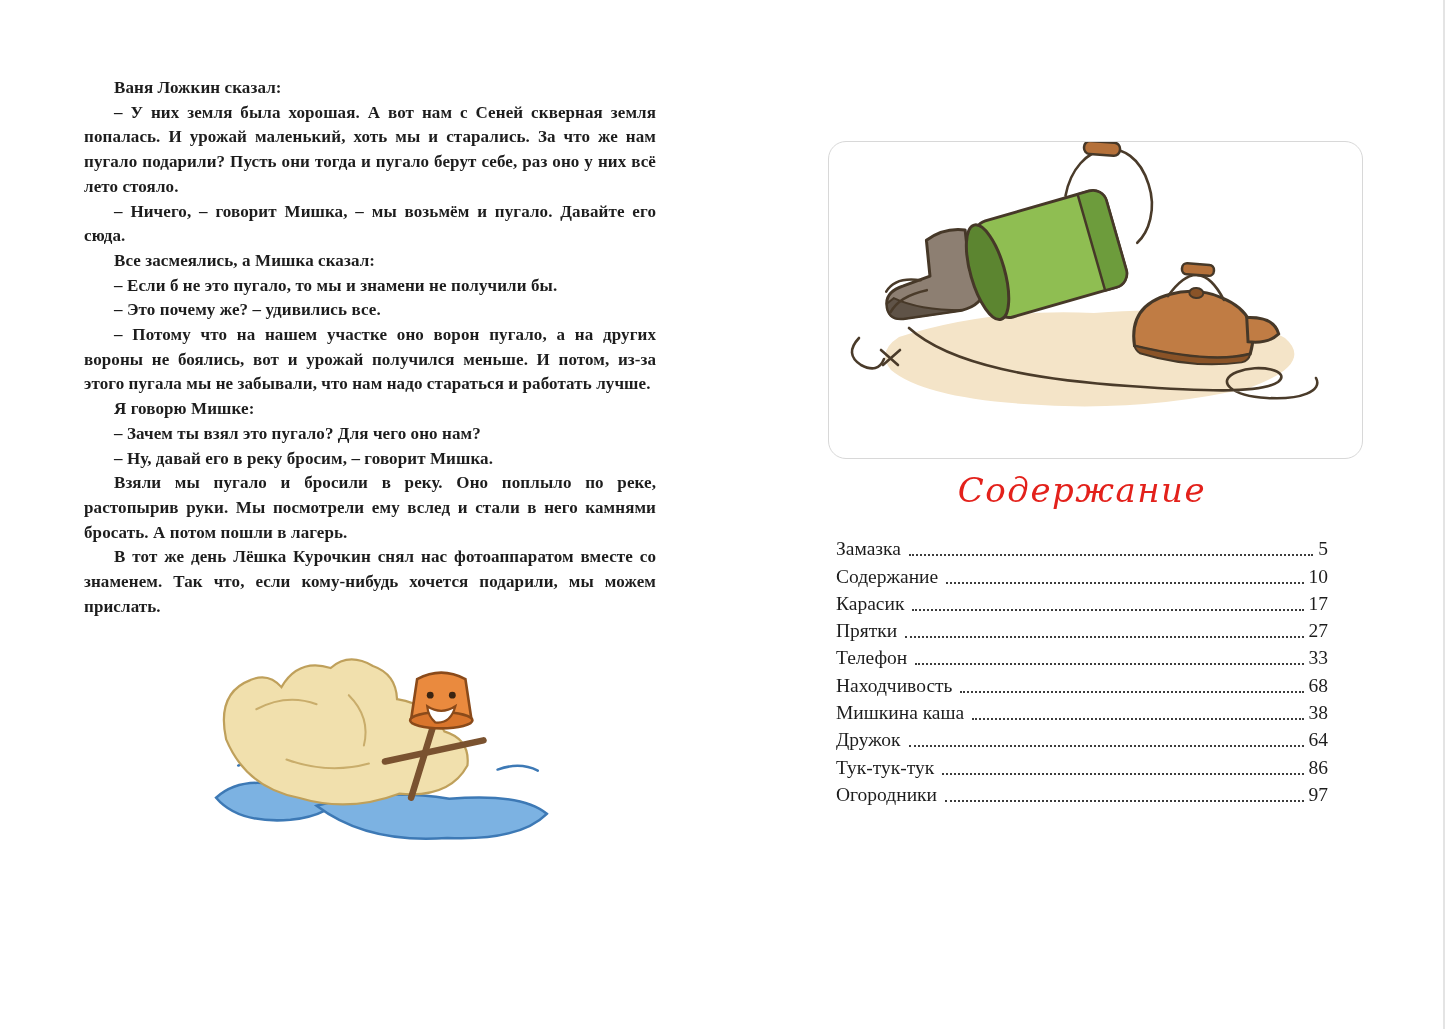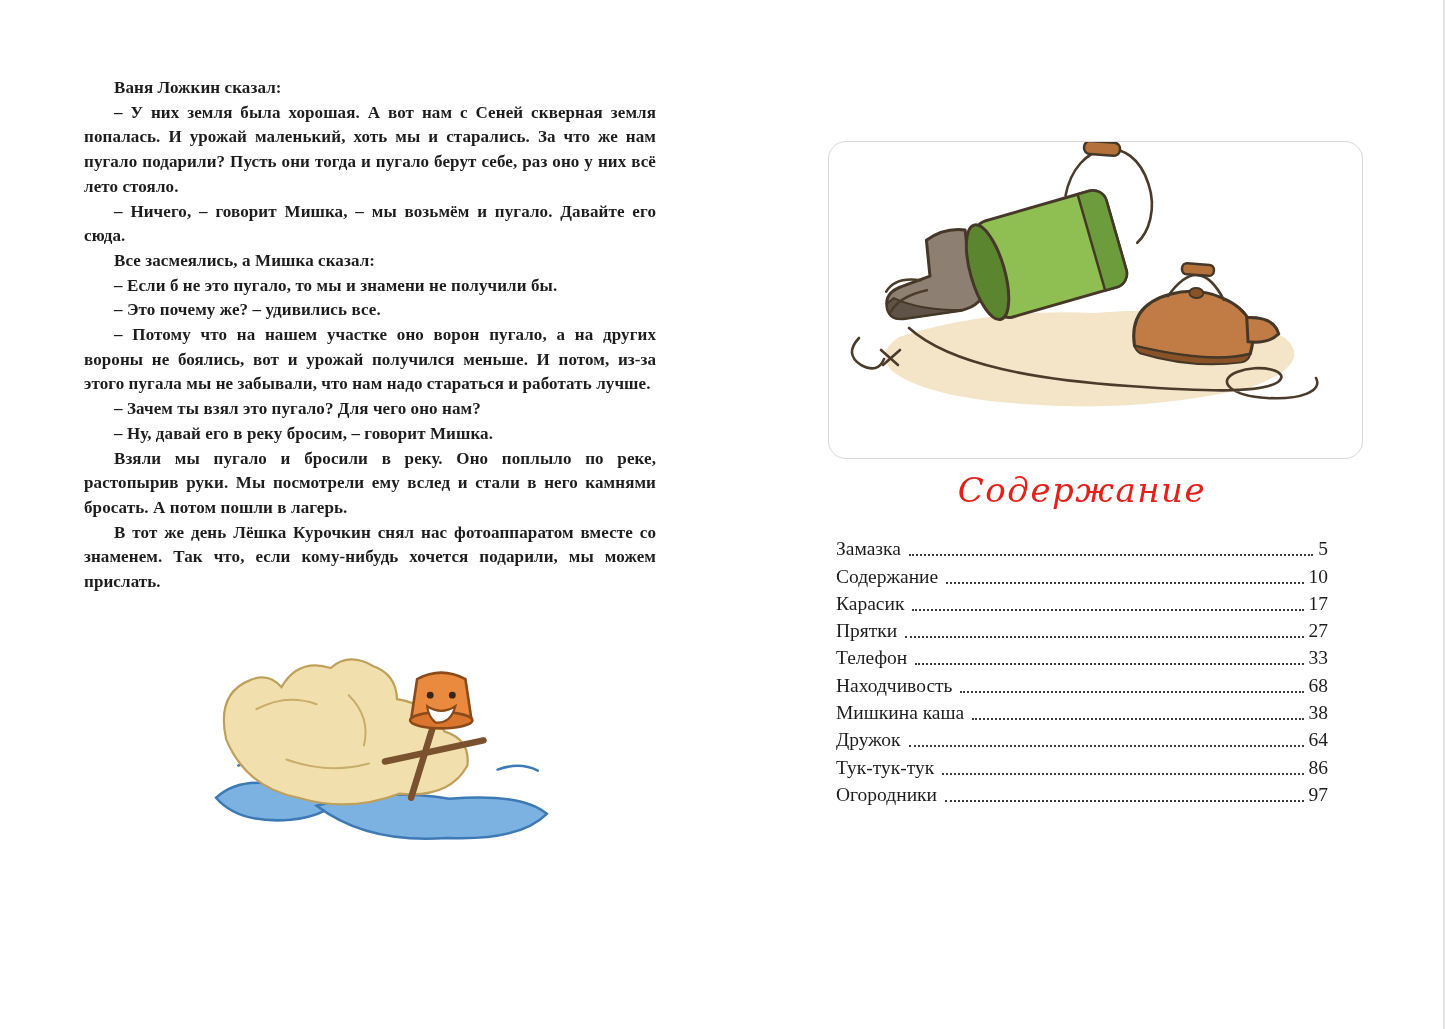--- a/index.html
+++ b/index.html
@@ -82,20 +82,21 @@
 <div class="page-edge"></div>
 
 <div class="story">
   <p>Ваня Ложкин сказал:</p>
   <p>– У них земля была хорошая. А вот нам с Сеней скверная земля попалась. И урожай маленький, хоть мы и старались. За что же нам пугало подарили? Пусть они тогда и пугало берут себе, раз оно у них всё лето стояло.</p>
   <p>– Ничего, – говорит Мишка, – мы возьмём и пугало. Давайте его сюда.</p>
   <p>Все засмеялись, а Мишка сказал:</p>
   <p>– Если б не это пугало, то мы и знамени не получили бы.</p>
   <p>– Это почему же? – удивились все.</p>
   <p>– Потому что на нашем участке оно ворон пугало, а на других вороны не боялись, вот и урожай получился меньше. И потом, из-за этого пугала мы не забывали, что нам надо стараться и работать лучше.</p>
+  <p>Я говорю Мишке:</p>
   <p>– Зачем ты взял это пугало? Для чего оно нам?</p>
   <p>– Ну, давай его в реку бросим, – говорит Мишка.</p>
   <p>Взяли мы пугало и бросили в реку. Оно поплыло по реке, растопырив руки. Мы посмотрели ему вслед и стали в него камнями бросать. А потом пошли в лагерь.</p>
   <p>В тот же день Лёшка Курочкин снял нас фотоаппаратом вместе со знаменем. Так что, если кому-нибудь хочется подарили, мы можем прислать.</p>
 </div>
 
 <div class="illus-left">
   <svg viewBox="0 0 380 215" aria-hidden="true">
     <g>
       <path class="water" d="M18,150 Q40,130 78,137 Q120,126 152,142 Q132,168 92,172 Q40,176 18,150 Z"></path>

